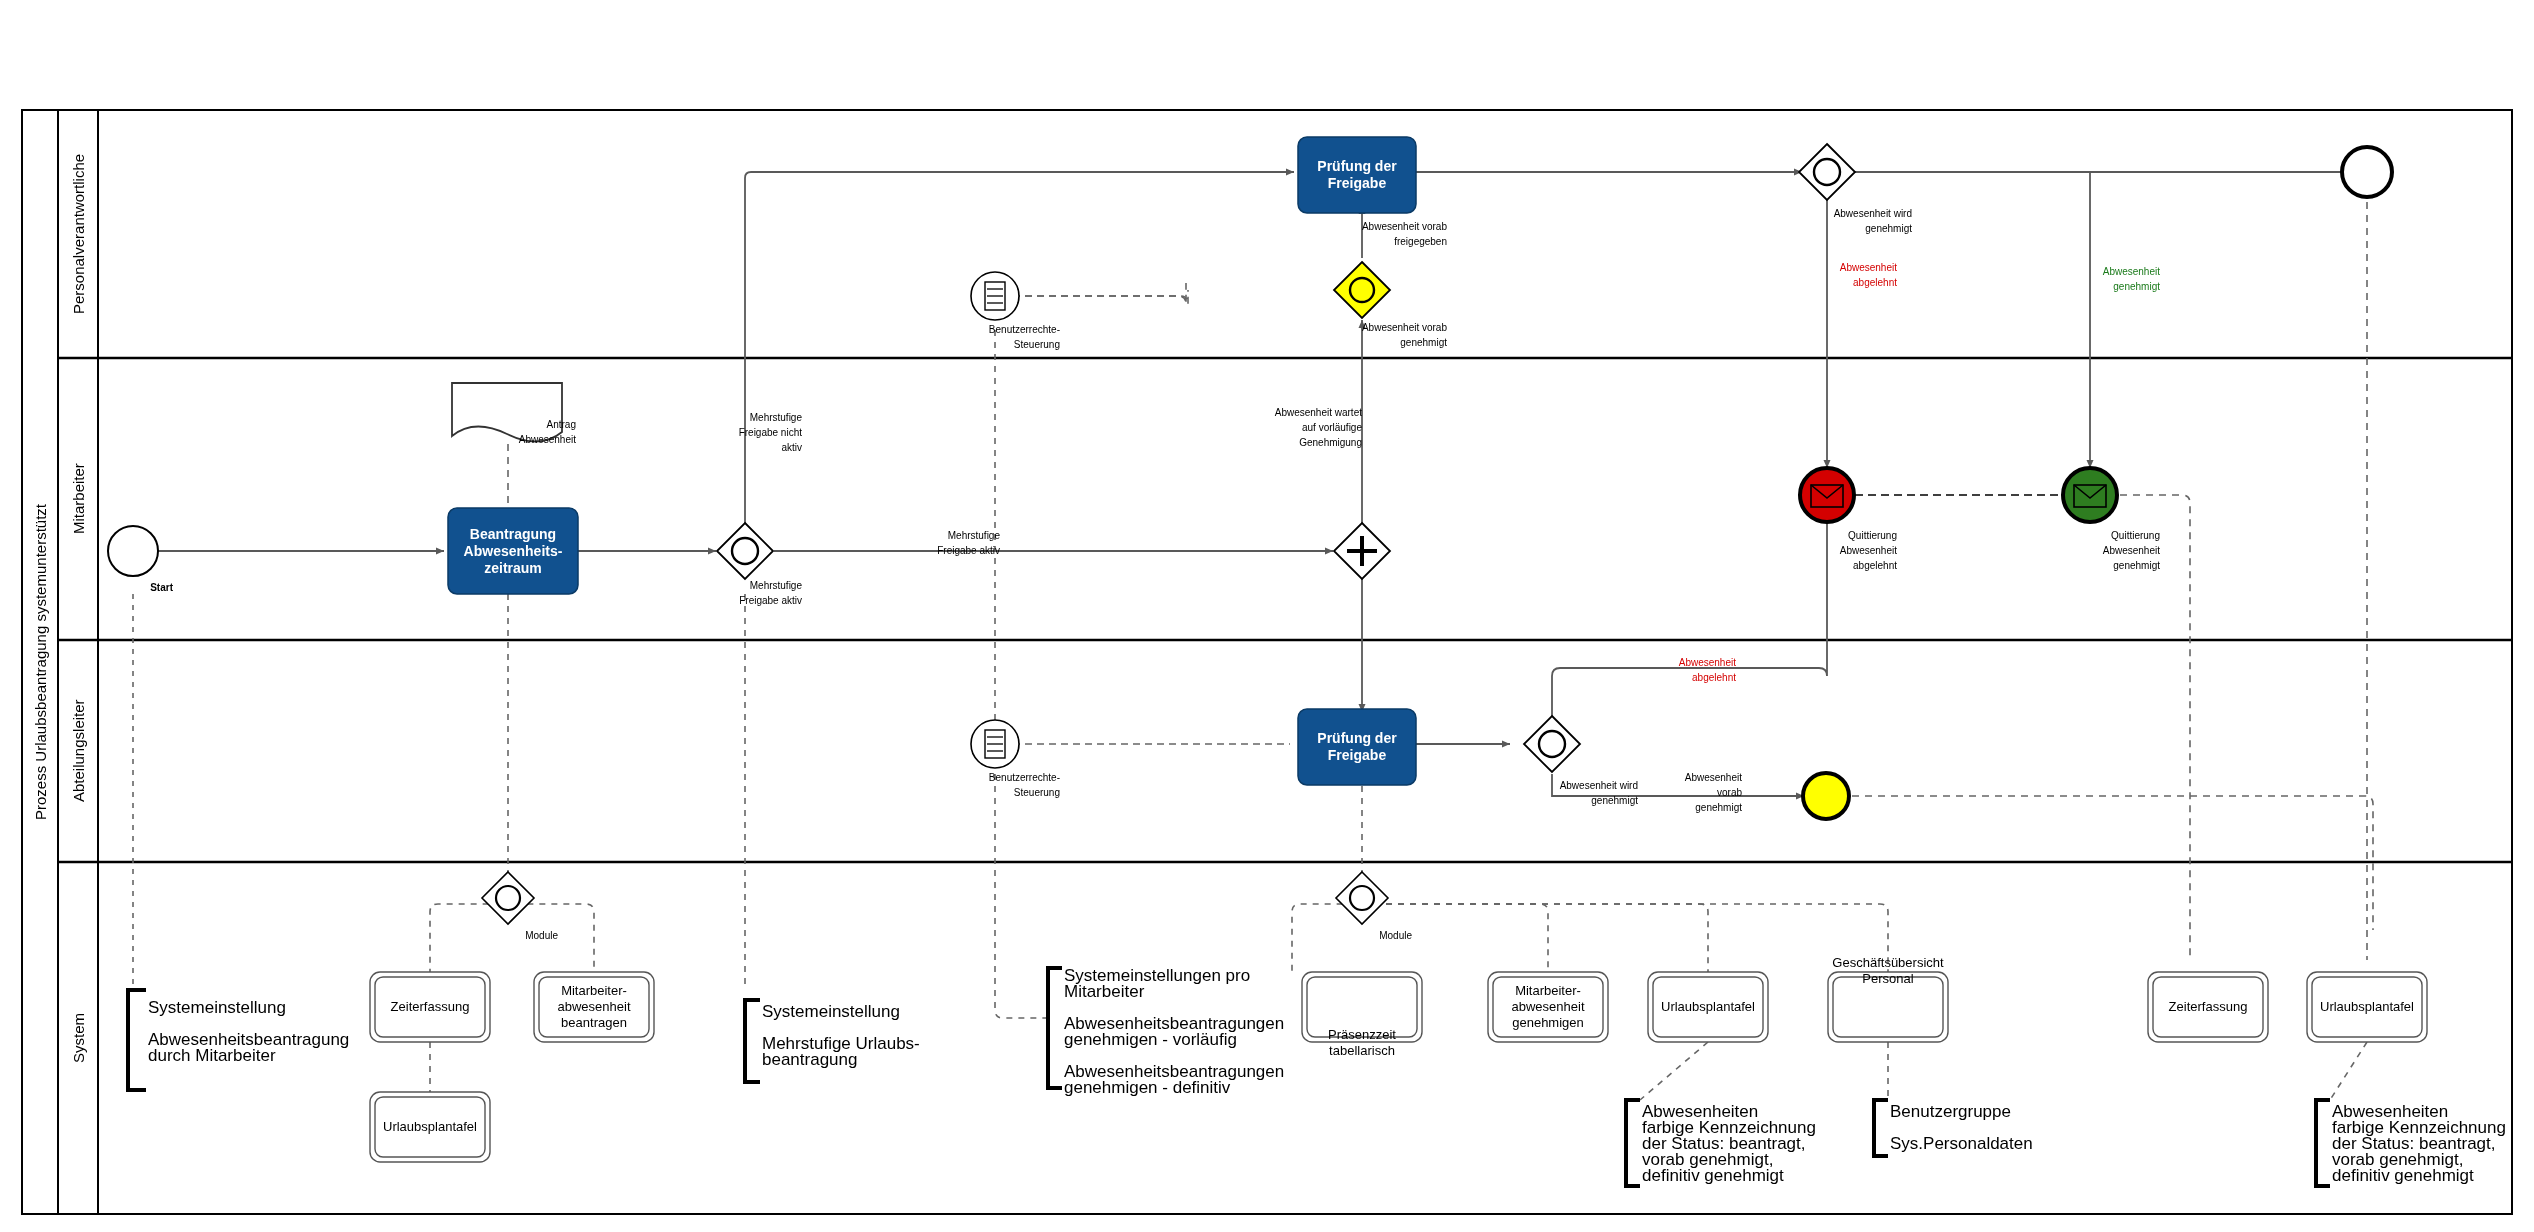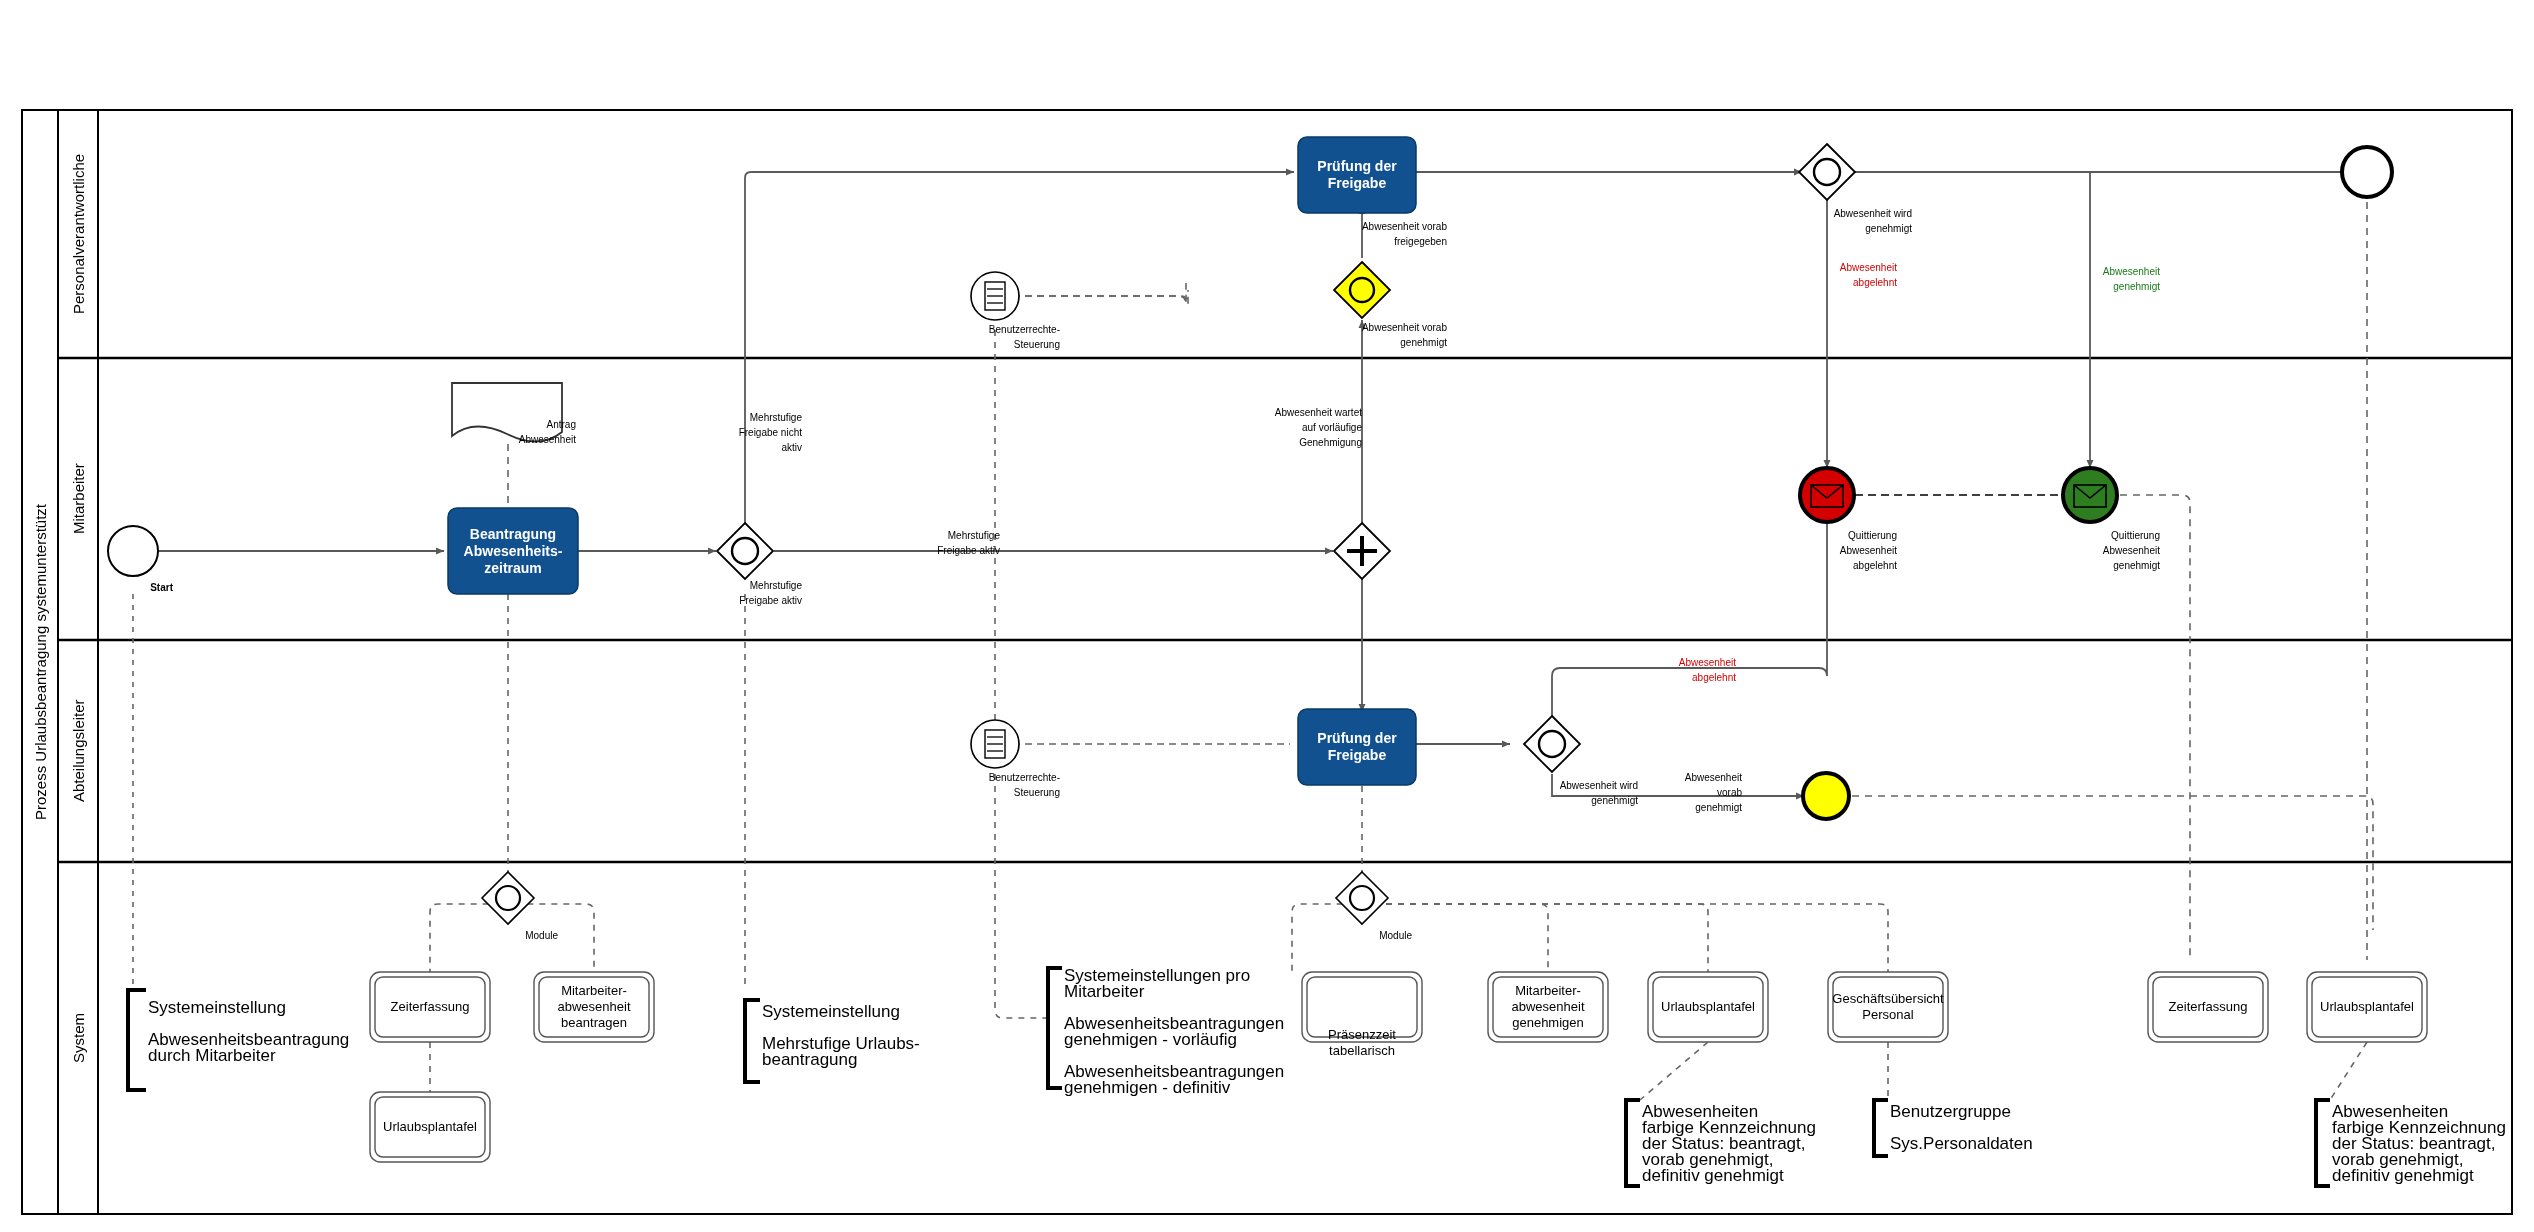--- a/index.html
+++ b/index.html
@@ -292,21 +292,21 @@
 <div class="modText" style="left:539px;top:977px;width:110px;height:60px;">Mitarbeiter-
 abwesenheit
 beantragen</div>
 <div class="modText" style="left:375px;top:1097px;width:110px;height:60px;">Urlaubsplantafel</div>
 <div class="modText" style="left:1307px;top:977px;width:110px;height:60px;margin-top:36px;">Präsenzzeit
 tabellarisch</div>
 <div class="modText" style="left:1493px;top:977px;width:110px;height:60px;">Mitarbeiter-
 abwesenheit
 genehmigen</div>
 <div class="modText" style="left:1653px;top:977px;width:110px;height:60px;">Urlaubsplantafel</div>
-<div class="modText" style="left:1831px;top:977px;width:114px;height:60px;">Geschäftsübersicht
+<div class="modText" style="left:1831px;top:941px;width:114px;height:60px;">Geschäftsübersicht
 Personal</div>
 <div class="modText" style="left:2153px;top:977px;width:110px;height:60px;">Zeiterfassung</div>
 <div class="modText" style="left:2312px;top:977px;width:110px;height:60px;">Urlaubsplantafel</div>
 
 <div class="annText" style="left:148px;top:1000px;width:230px;">Systemeinstellung
 
 Abwesenheitsbeantragung
 durch Mitarbeiter</div>
 <div class="annText" style="left:762px;top:1004px;width:200px;">Systemeinstellung
 

